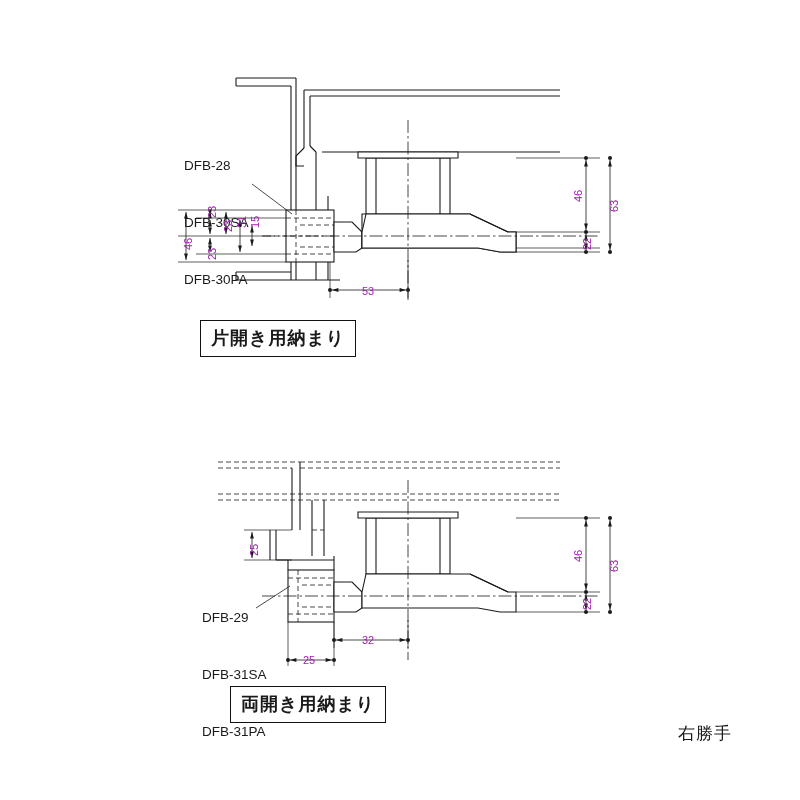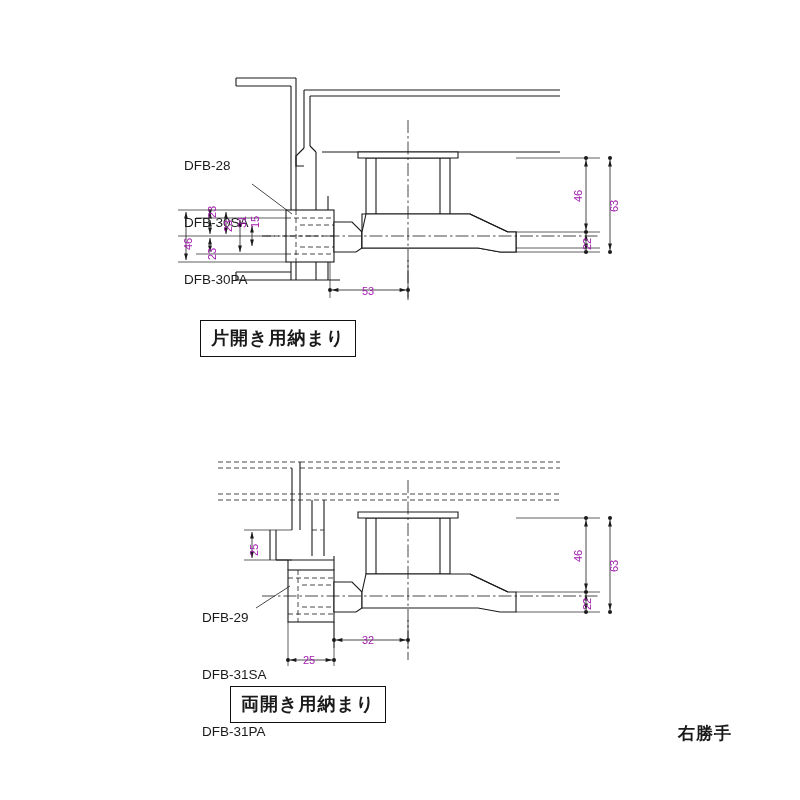--- a/index.html
+++ b/index.html
@@ -44,21 +44,21 @@
     font-size: 18px;
     letter-spacing: 1px;
     padding: 5px 10px 6px 10px;
     font-weight: 600;
     background: #fff;
     white-space: pre;
   }
   .corner-note {
     position: absolute;
     font-size: 17px;
-    font-weight: 700;
+    font-weight: 400;
     letter-spacing: 1px;
     white-space: pre;
   }
   .partlabel {
     position: absolute;
     font-size: 13.5px;
     line-height: 19px;
     white-space: pre;
     text-align: left;
     margin-left: 12px;

